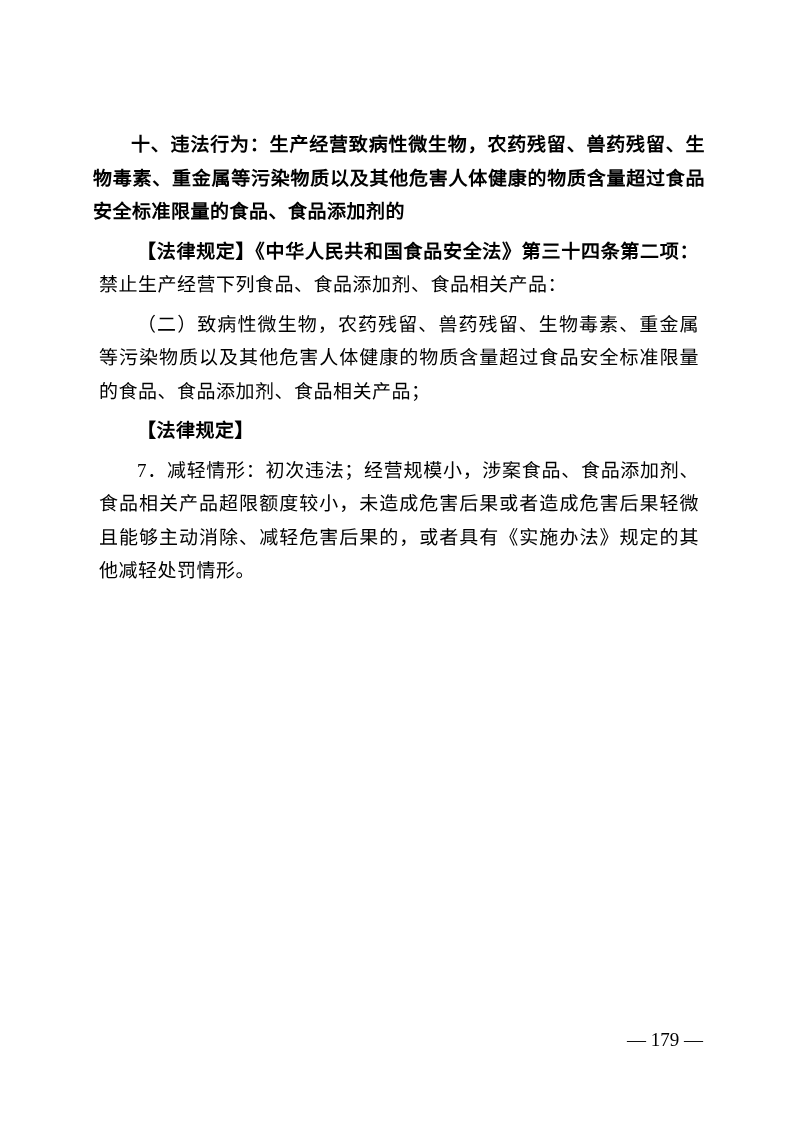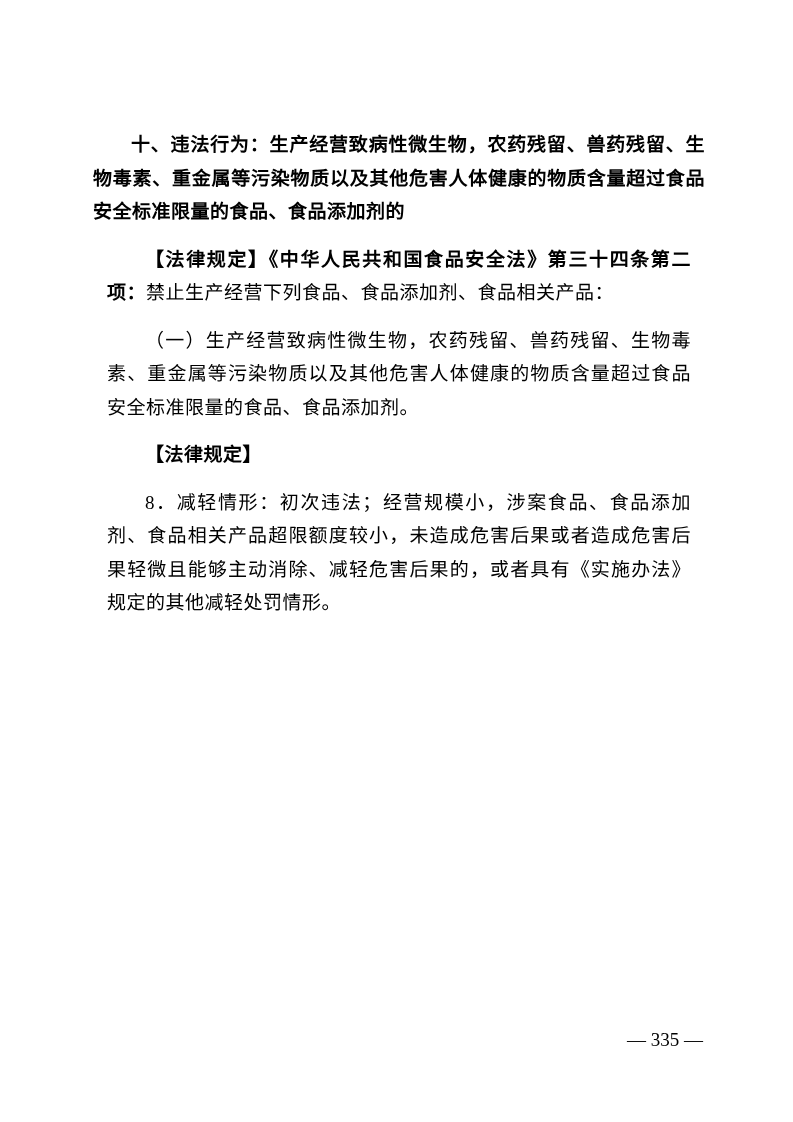--- a/index.html
+++ b/index.html
@@ -27,21 +27,21 @@
     margin: 0;
     font-family: "Liberation Sans", "DejaVu Sans", sans-serif;
     font-weight: bold;
     font-size: 19px;
     line-height: 33.5px;
     text-indent: 2em;
     text-align: justify;
     letter-spacing: 0.5px;
   }
   .para {
-    margin: 14px;
+    margin: 6px;
     font-size: 19px;
     line-height: 33.5px;
     text-indent: 2em;
     text-align: justify;
     letter-spacing: 0.5px;
   }
   .para .bold-lead {
     font-family: "Liberation Sans", "DejaVu Sans", sans-serif;
     font-weight: bold;
   }
@@ -58,25 +58,25 @@
 </head>
 <body>
 
 <div class="page">
   <div class="content">
 
     <h1 class="doc-title">十、违法行为：生产经营致病性微生物，农药残留、兽药残留、生物毒素、重金属等污染物质以及其他危害人体健康的物质含量超过食品安全标准限量的食品、食品添加剂的</h1>
 
     <p class="para"><span class="bold-lead">【法律规定】《中华人民共和国食品安全法》第三十四条第二项：</span><span>禁止生产经营下列食品、食品添加剂、食品相关产品：</span></p>
 
+    <p class="para"><span>（二）致病性微生物，农药残留、兽药残留、生物毒素、重金属等污染物质以及其他危害人体健康的物质含量超过食品安全标准限量的食品、食品添加剂、食品相关产品；</span></p>
 
 
-    <p class="para"><span>（一）生产经营致病性微生物，农药残留、兽药残留、生物毒素、重金属等污染物质以及其他危害人体健康的物质含量超过食品安全标准限量的食品、食品添加剂。</span></p>
 
     <p class="para"><span class="bold-lead">【法律规定】</span></p>
 
-    <p class="para"><span>8．减轻情形：初次违法；经营规模小，涉案食品、食品添加剂、食品相关产品超限额度较小，未造成危害后果或者造成危害后果轻微且能够主动消除、减轻危害后果的，或者具有《实施办法》规定的其他减轻处罚情形。</span></p>
+    <p class="para"><span>7．减轻情形：初次违法；经营规模小，涉案食品、食品添加剂、食品相关产品超限额度较小，未造成危害后果或者造成危害后果轻微且能够主动消除、减轻危害后果的，或者具有《实施办法》规定的其他减轻处罚情形。</span></p>
 
 
   </div>
 
-  <div class="page-number">— 335 —</div>
+  <div class="page-number">— 179 —</div>
 </div>
 
 </body></html>

